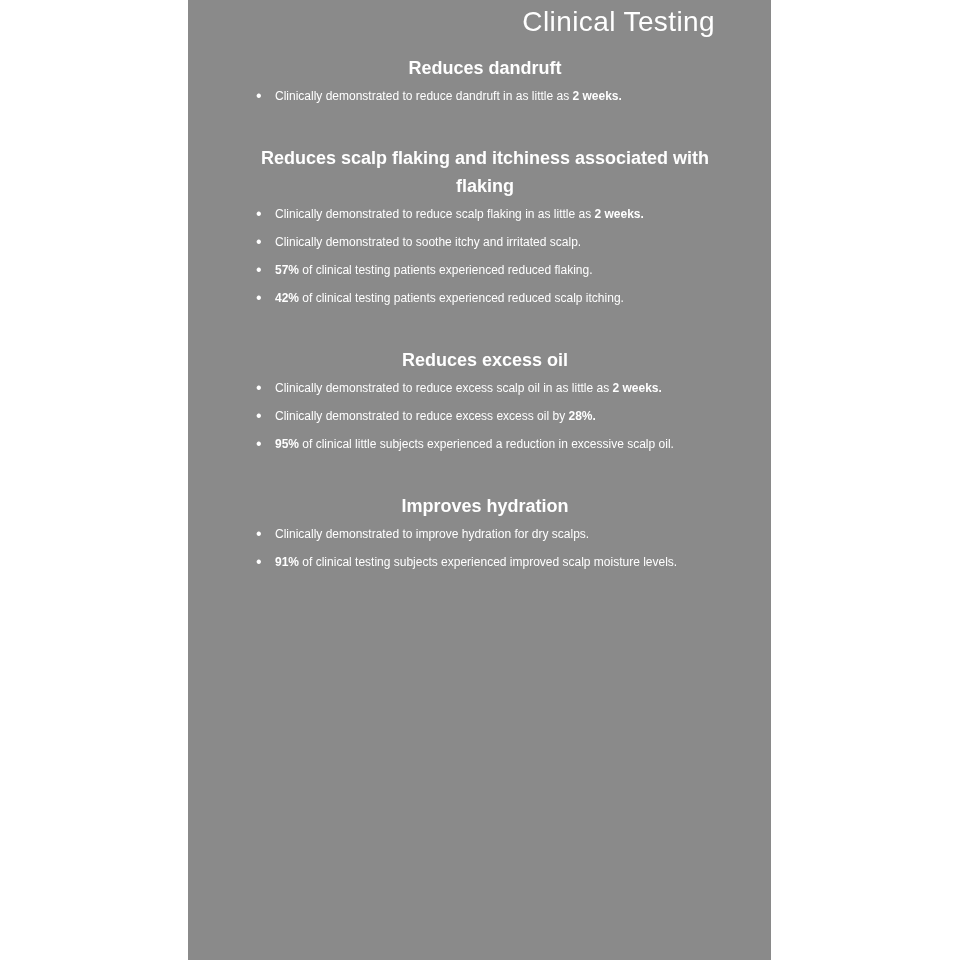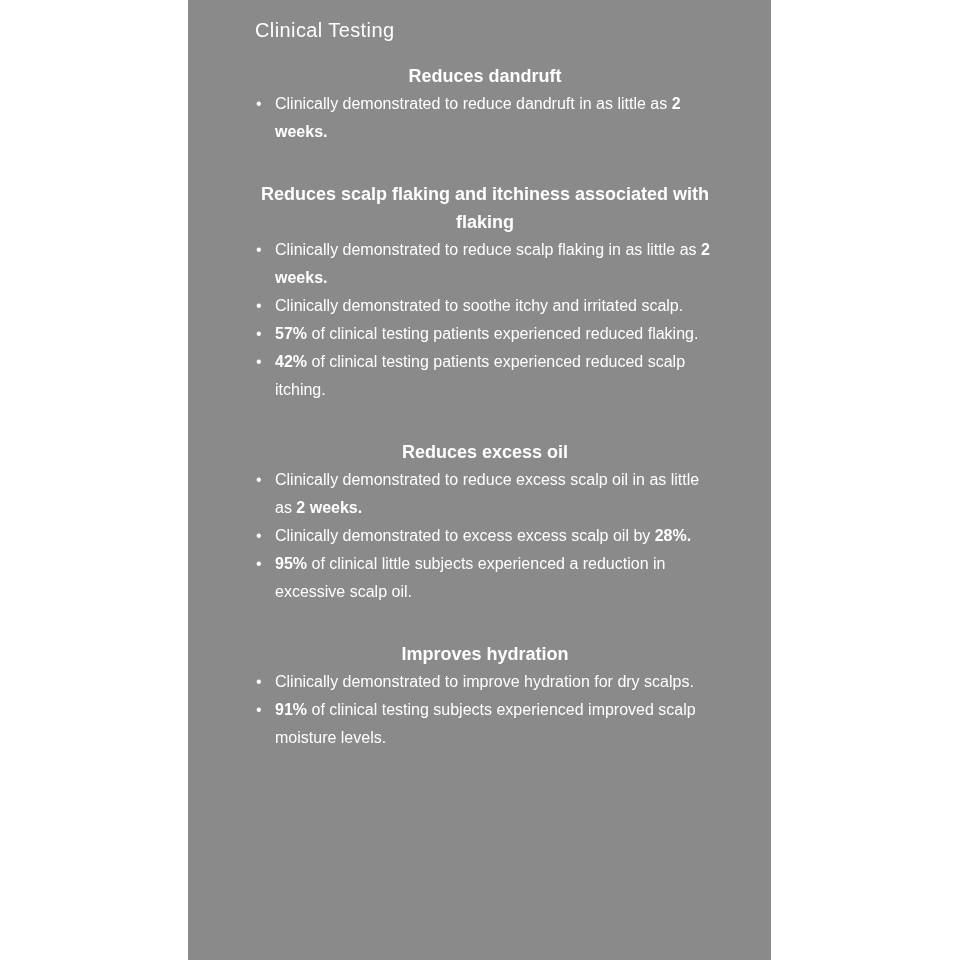--- a/index.html
+++ b/index.html
@@ -19,47 +19,48 @@
     height: 960px;
     background: #8a8a8a;
     color: #ffffff;
   }
   .panel-inner {
     padding: 6px 56px 0 67px;
     box-sizing: border-box;
     width: 100%;
   }
   h1.page-title {
-    margin: 8px 0 16px 0;
-    font-size: 20px;
+    margin: 0 0 16px 0;
+    font-size: 28px;
     line-height: 32px;
     font-weight: 400;
     letter-spacing: 0.4px;
     color: #ffffff;
+    text-align: right;
   }
   section.clinical-section {
     margin: 0 0 34px 0;
   }
   h2.section-heading {
     margin: 0;
     font-size: 18px;
     line-height: 28px;
     font-weight: 700;
     color: #ffffff;
     text-align: center;
   }
   ul.bullets {
     margin: 0;
     padding: 0;
     list-style: none;
   }
   li.bullet {
     position: relative;
     padding-left: 20px;
-    font-size: 16px;
+    font-size: 12px;
     line-height: 28px;
     font-weight: 400;
     color: #ffffff;
   }
   li.bullet::before {
     content: "\2022";
     position: absolute;
     left: 1px;
     top: 0;
     font-size: 16px;
@@ -94,21 +95,21 @@
 
   <li class="bullet"><span></span><strong>42%</strong><span> of clinical testing patients experienced reduced scalp itching.</span></li>
 </ul>
   </section>
 
   <section class="clinical-section">
     <h2 class="section-heading">Reduces excess oil</h2>
     <ul class="bullets">
   <li class="bullet"><span>Clinically demonstrated to reduce excess scalp oil in as little as </span><strong>2 weeks.</strong><span></span></li>
 
-  <li class="bullet"><span>Clinically demonstrated to excess excess scalp oil by </span><strong>28%.</strong><span></span></li>
+  <li class="bullet"><span>Clinically demonstrated to reduce excess excess oil by </span><strong>28%.</strong><span></span></li>
 
   <li class="bullet"><span></span><strong>95%</strong><span> of clinical little subjects experienced a reduction in excessive scalp oil.</span></li>
 </ul>
   </section>
 
   <section class="clinical-section">
     <h2 class="section-heading">Improves hydration</h2>
     <ul class="bullets">
   <li class="bullet"><span>Clinically demonstrated to improve hydration for dry scalps.</span><strong></strong><span></span></li>
 

